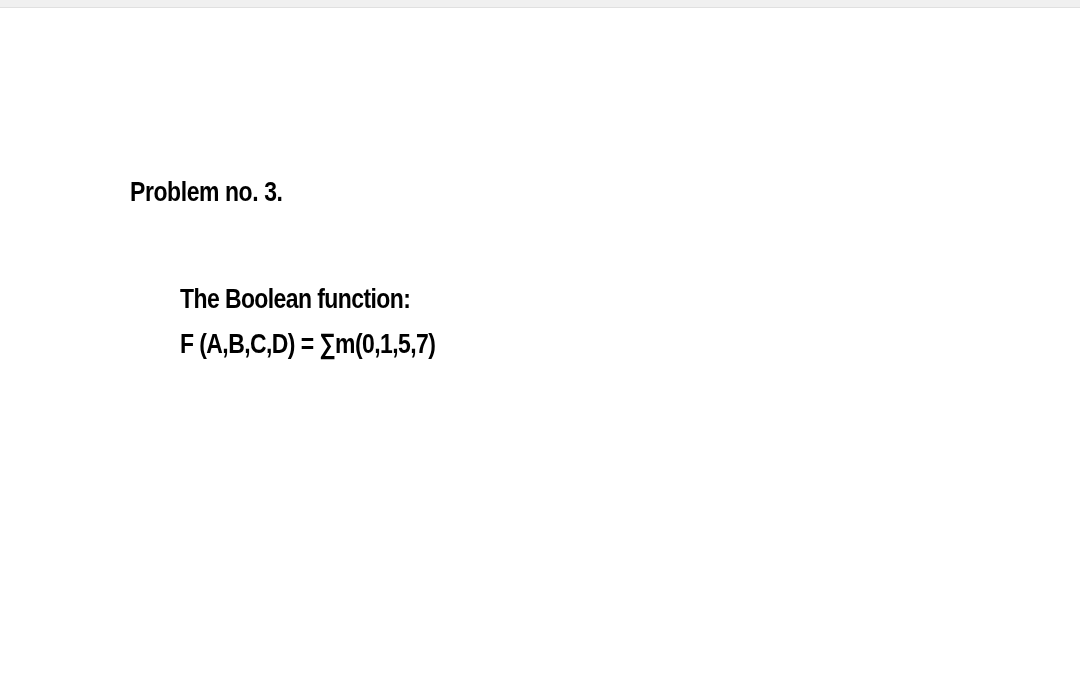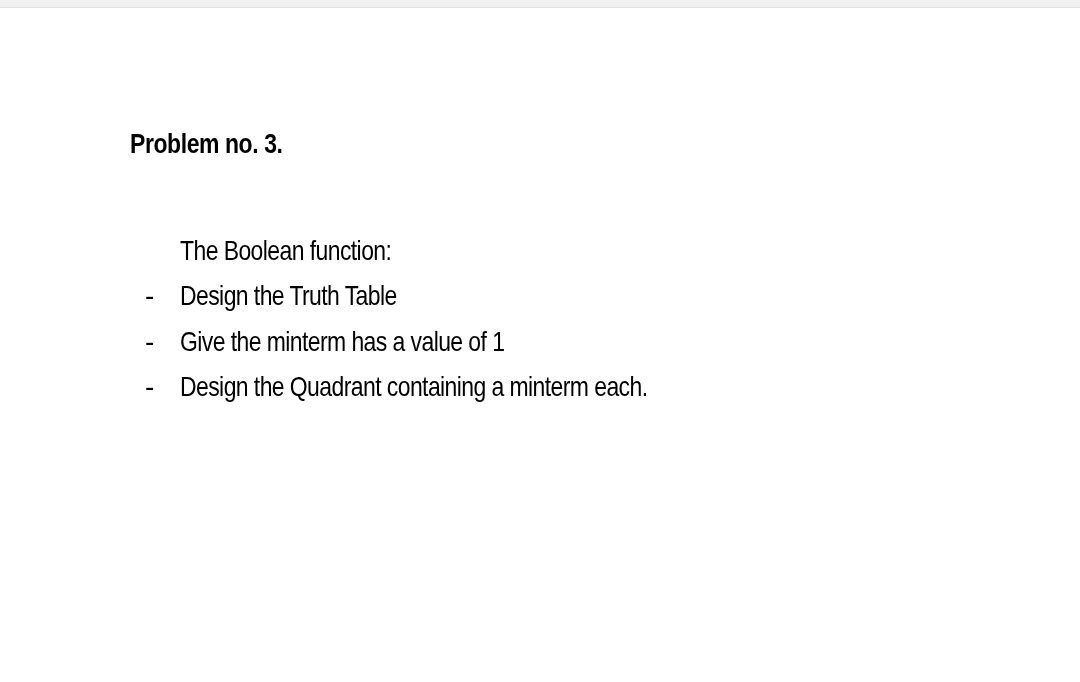--- a/index.html
+++ b/index.html
@@ -16,33 +16,34 @@
       position: relative;
     }
     .top-bar {
       width: 100%;
       height: 8px;
       background: #f0f0f0;
       border-bottom: 1px solid #e0e0e0;
     }
     .content {
       padding: 120px 130px 0 130px;
+      margin-top: 48px;
     }
     .problem-heading {
       font-size: 28px;
       font-weight: 700;
       margin-bottom: 68px;
       letter-spacing: -0.5px;
     }
     .indented-block {
       padding-left: 50px;
     }
     .line {
       font-size: 28px;
-      font-weight: 400;
+      font-weight: 700;
       line-height: 1.62;
       letter-spacing: -0.7px;
     }
     .bullet-list {
       list-style: none;
       padding-left: 0;
     }
     .bullet-item {
       font-size: 28px;
       font-weight: 400;
@@ -70,26 +71,18 @@
 
 <div class="content">
   <h2 class="problem-heading">
     <span class="condensed">Problem no. 3.</span>
   </h2>
 
   <div class="indented-block">
     <div class="line">
       <span class="condensed">The Boolean function:</span>
     </div>
+    <div class="line">
+      <span class="condensed">F (A,B,C,D) = ∑m(0,1,5,7)</span>
+    </div>
   </div>
 
-  <ul class="bullet-list">
-    <li class="bullet-item">
-      <span class="condensed">Design the Truth Table</span>
-    </li>
-    <li class="bullet-item">
-      <span class="condensed">Give the minterm has a value of 1</span>
-    </li>
-    <li class="bullet-item">
-      <span class="condensed">Design the Quadrant containing a minterm each.</span>
-    </li>
-  </ul>
 </div>
 
 </body></html>

